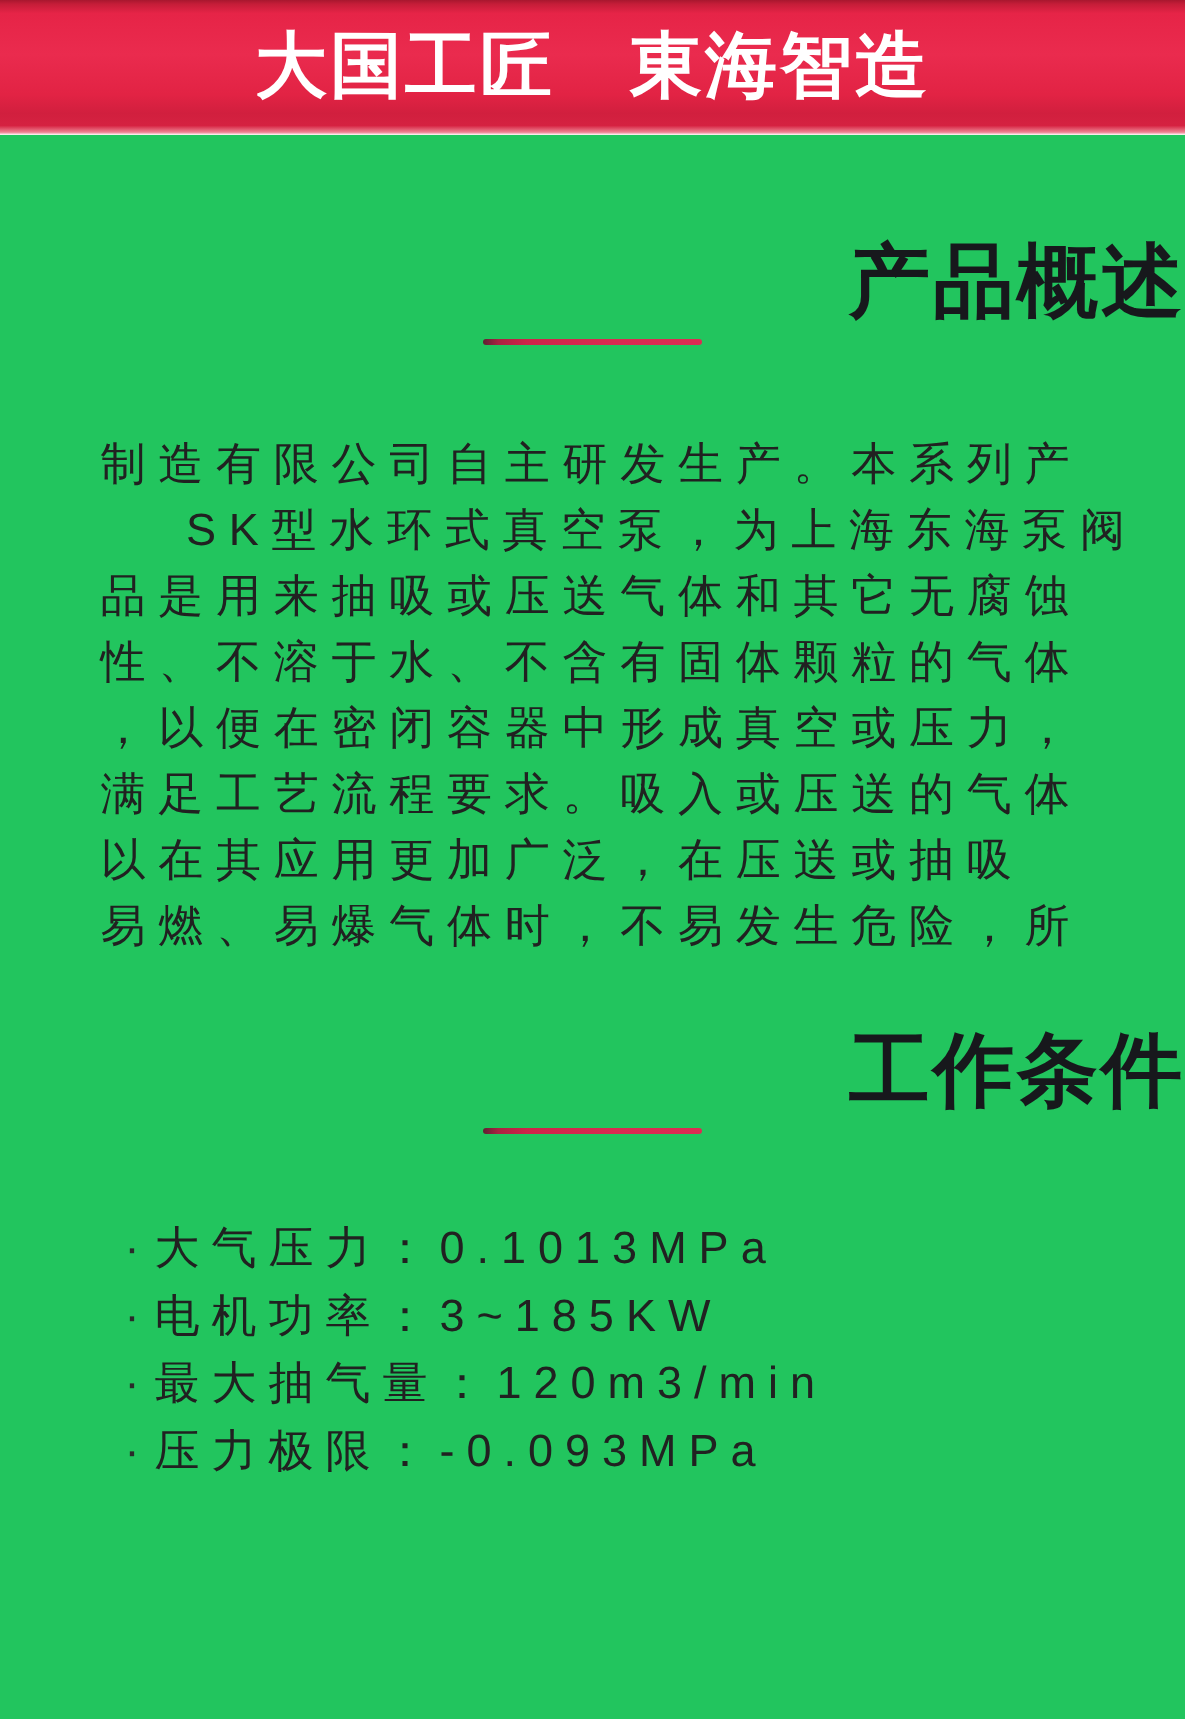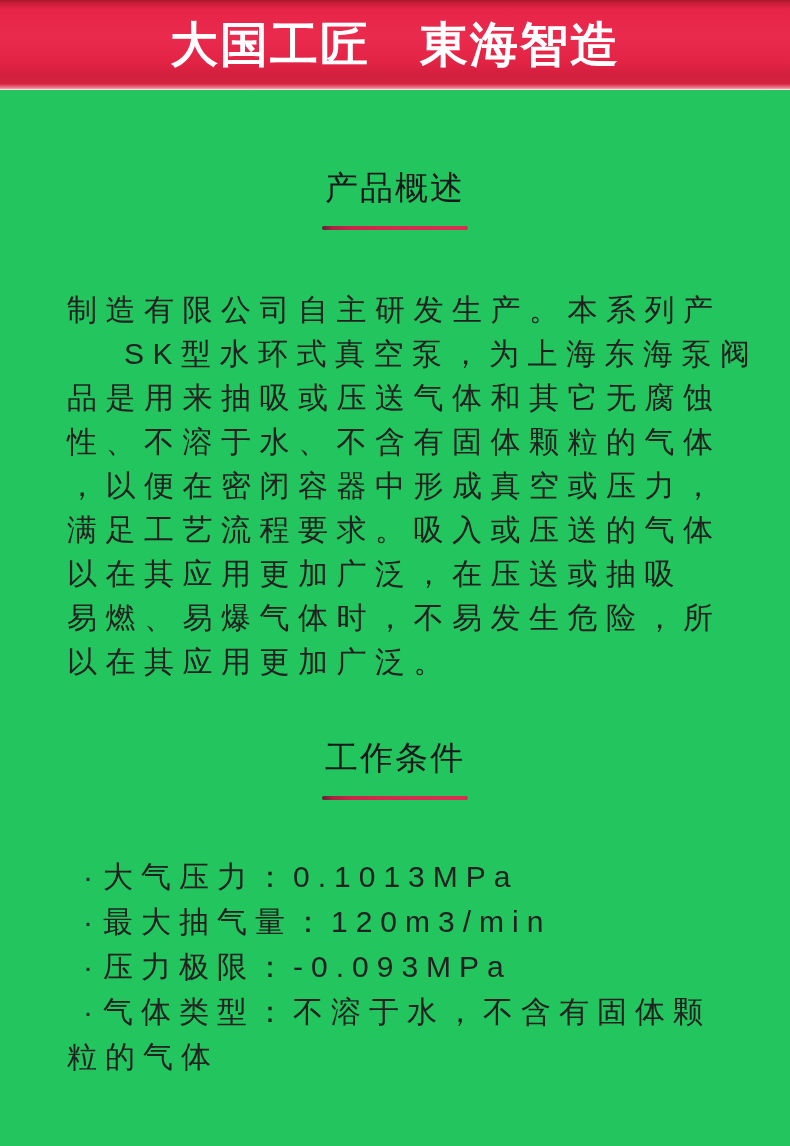--- a/index.html
+++ b/index.html
@@ -39,24 +39,24 @@
     font-size: 48px;
     font-weight: 700;
     letter-spacing: 2px;
     line-height: 1;
     text-align: center;
     white-space: nowrap;
   }
   
   .sec-title {
     margin: 0;
-    text-align: center;
-    font-size: 33px;
+    text-align: right;
+    font-size: 54px;
     line-height: 48px;
-    font-weight: 400;
+    font-weight: 700;
     color: #17181c;
     letter-spacing: 2px;
   }
   .sec-title.overview { margin-top: 74px; }
   .sec-title.conditions { margin-top: 50px; }
   .sec-underline {
     width: 146px;
     height: 4px;
     margin: 14px auto 0 auto;
     border-radius: 2px;
@@ -111,37 +111,36 @@
 
     <div class="paragraph">
       <div class="pline">制造有限公司自主研发生产。本系列产</div>
       <div class="pline indent">SK型水环式真空泵，为上海东海泵阀</div>
       <div class="pline">品是用来抽吸或压送气体和其它无腐蚀</div>
       <div class="pline">性、不溶于水、不含有固体颗粒的气体</div>
       <div class="pline">，以便在密闭容器中形成真空或压力，</div>
       <div class="pline">满足工艺流程要求。吸入或压送的气体</div>
       <div class="pline">以在其应用更加广泛，在压送或抽吸</div>
       <div class="pline">易燃、易爆气体时，不易发生危险，所</div>
-      <div class="pline">以在其应用更加广泛。</div>
     </div>
   </section>
 
   <section>
     <h2 class="sec-title conditions">工作条件</h2>
     <div class="sec-underline"></div>
 
     <ul class="cond-list">
       <li class="cond-item">
         <span class="bullet">·</span><span>大气压力：0.1013MPa</span>
       </li>
       <li class="cond-item">
+        <span class="bullet">·</span><span>电机功率：3~185KW</span>
+      </li>
+      <li class="cond-item">
         <span class="bullet">·</span><span>最大抽气量：120m3/min</span>
       </li>
       <li class="cond-item">
         <span class="bullet">·</span><span>压力极限：-0.093MPa</span>
-      </li>
-      <li class="cond-item">
-        <span class="bullet">·</span><span>气体类型：不溶于水，不含有固体颗粒的气体</span>
       </li>
     </ul>
   </section>
 
 </div>
 
 </body></html>

